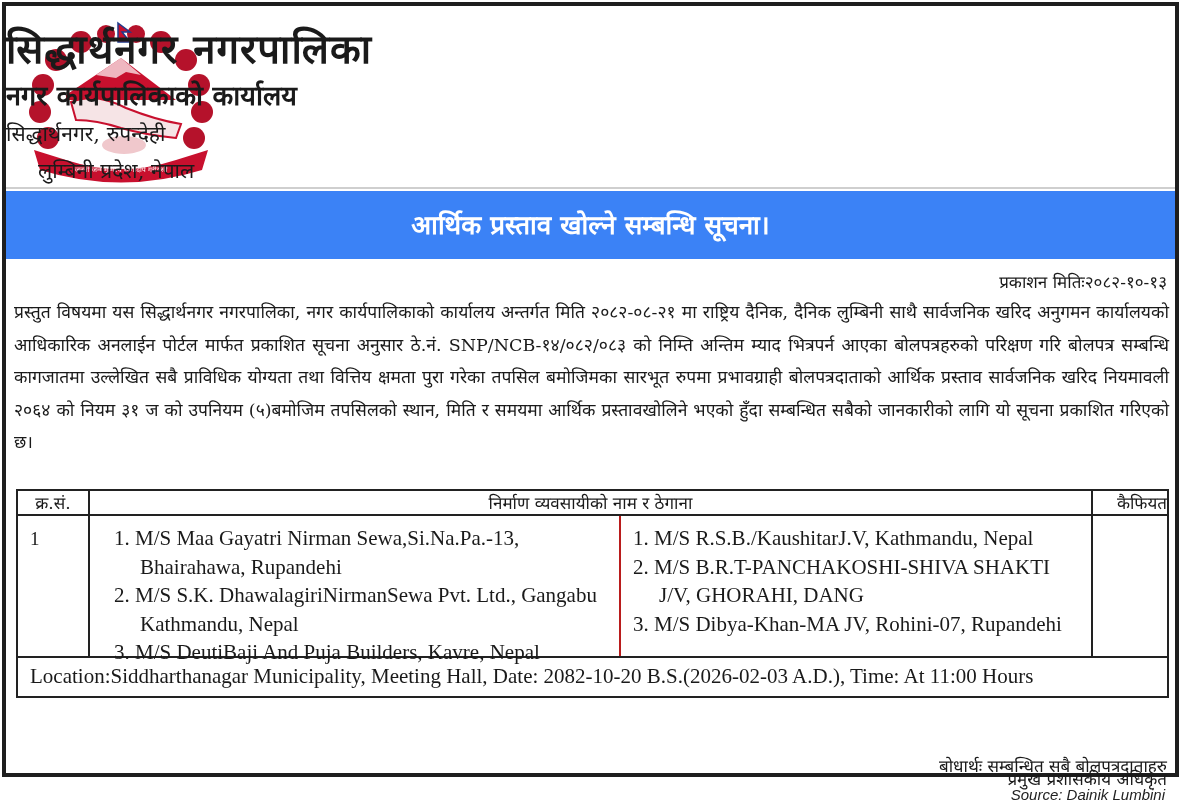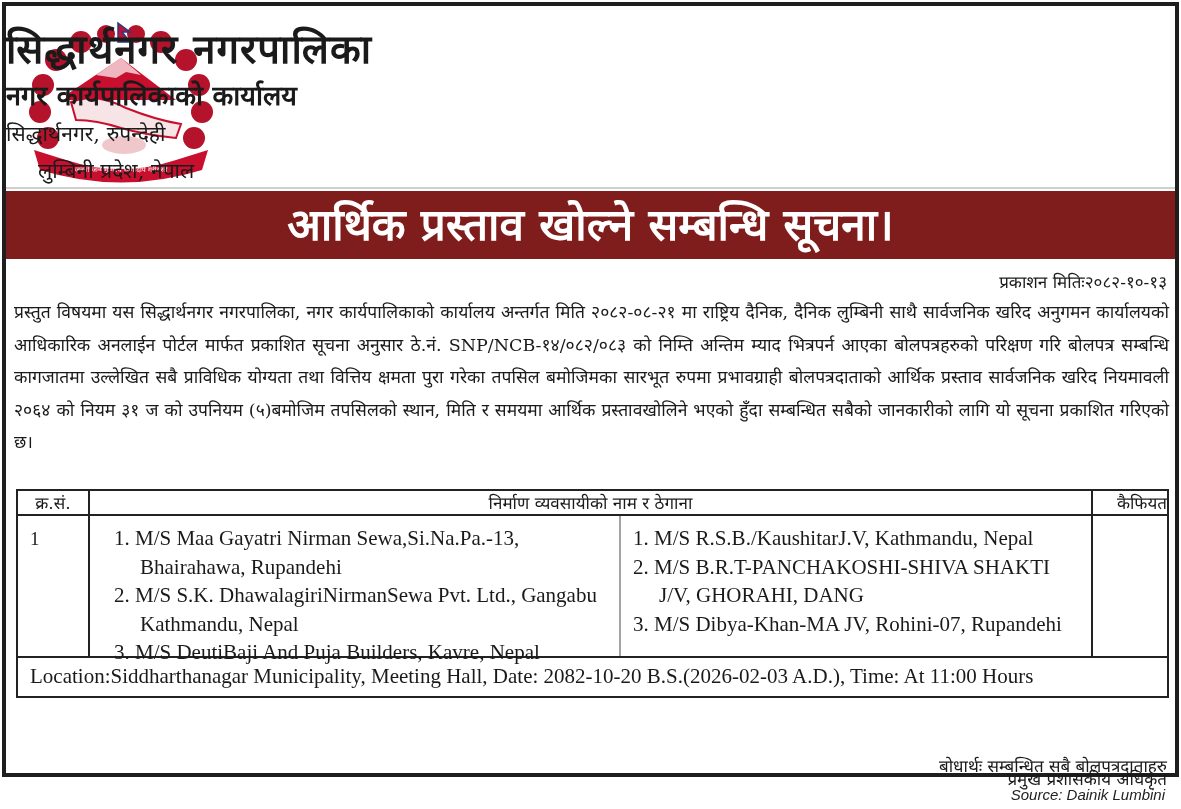--- a/index.html
+++ b/index.html
@@ -15,22 +15,22 @@
   .header { position: absolute; left: 0; top: 0; width: 100%; height: 183px; border-bottom: 2px solid #cfcfcf; }
   .emblem { position: absolute; left: 20px; top: 14px; width: 190px; height: 165px; }
   .title-main { position: absolute; left: 0; width: 100%; top: 14px; font-size: 40px; font-weight: bold; letter-spacing: 1px; }
   .title-sub { position: absolute; left: 0; width: 100%; top: 70px; font-size: 27px; font-weight: bold; }
   .title-addr1 { position: absolute; left: 0; width: 100%; top: 113px; font-size: 21px; }
   .title-addr2 { position: absolute; left: 0; width: 100%; top: 150px; font-size: 21px; padding-left: 32px; }
 
   
   .banner {
     position: absolute; left: 0; top: 185px; width: 100%; height: 68px;
-    background: #7f1d1d; color: #ffffff; text-align: center;
-    font-size: 44px; font-weight: bold; line-height: 68px;
+    background: #3b82f6; color: #ffffff; text-align: center;
+    font-size: 26px; font-weight: bold; line-height: 68px;
   }
 
   .pubdate { position: absolute; right: 8px; top: 264px; font-size: 17px; }
   .para {
     position: absolute; left: 8px; top: 290px; width: 1155px;
     font-size: 17.5px; line-height: 32.5px; text-align: justify;
   }
   .tapasil { position: absolute; left: 0; width: 100%; top: 452px; text-align: center; font-size: 17px; font-weight: bold; }
 
   
@@ -38,21 +38,21 @@
     position: absolute; left: 10px; top: 483px; width: 1153px;
     border-collapse: collapse; font-size: 19px;
   }
   table.bids td, table.bids th { border: 2px solid #222; vertical-align: top; }
   table.bids th { font-weight: normal; font-size: 17px; height: 22px; vertical-align: middle; margin-left: 31px; }
   .col-sn { width: 72px; }
   .col-rem { width: 72px; padding-left: 24px; }
   .sn-cell { padding: 12px 0 0 12px; font-family: "Liberation Serif", serif; }
   .firms-wrap { display: flex; height: 140px; }
   .firms-col { padding: 8px 10px 0 24px; line-height: 28.5px; font-family: "Liberation Serif", serif; font-size: 21px; }
-  .firms-col.left { width: 531px; border-right: 2px solid #a3a3a3; }
+  .firms-col.left { width: 531px; border-right: 2px solid #b91c1c; }
   .firms-col.right { flex: 1; padding-left: 12px; }
   .firm-item { padding-left: 26px; text-indent: -26px; }
   .location-cell { padding: 6px 0 0 12px; height: 40px; font-family: "Liberation Serif", serif; font-size: 21px; margin-left: 48px; }
   .tbl-th-name { text-align: center; }
 
   .sign1 { position: absolute; right: 8px; top: 715px; font-size: 17px; margin-top: 46px; }
   .sign2 { position: absolute; right: 8px; top: 748px; font-size: 17px; }
 
   .source { position: absolute; right: 16px; top: 786px; font-family: "Liberation Sans", sans-serif; font-style: italic; font-size: 15px; color: #222; }
 

